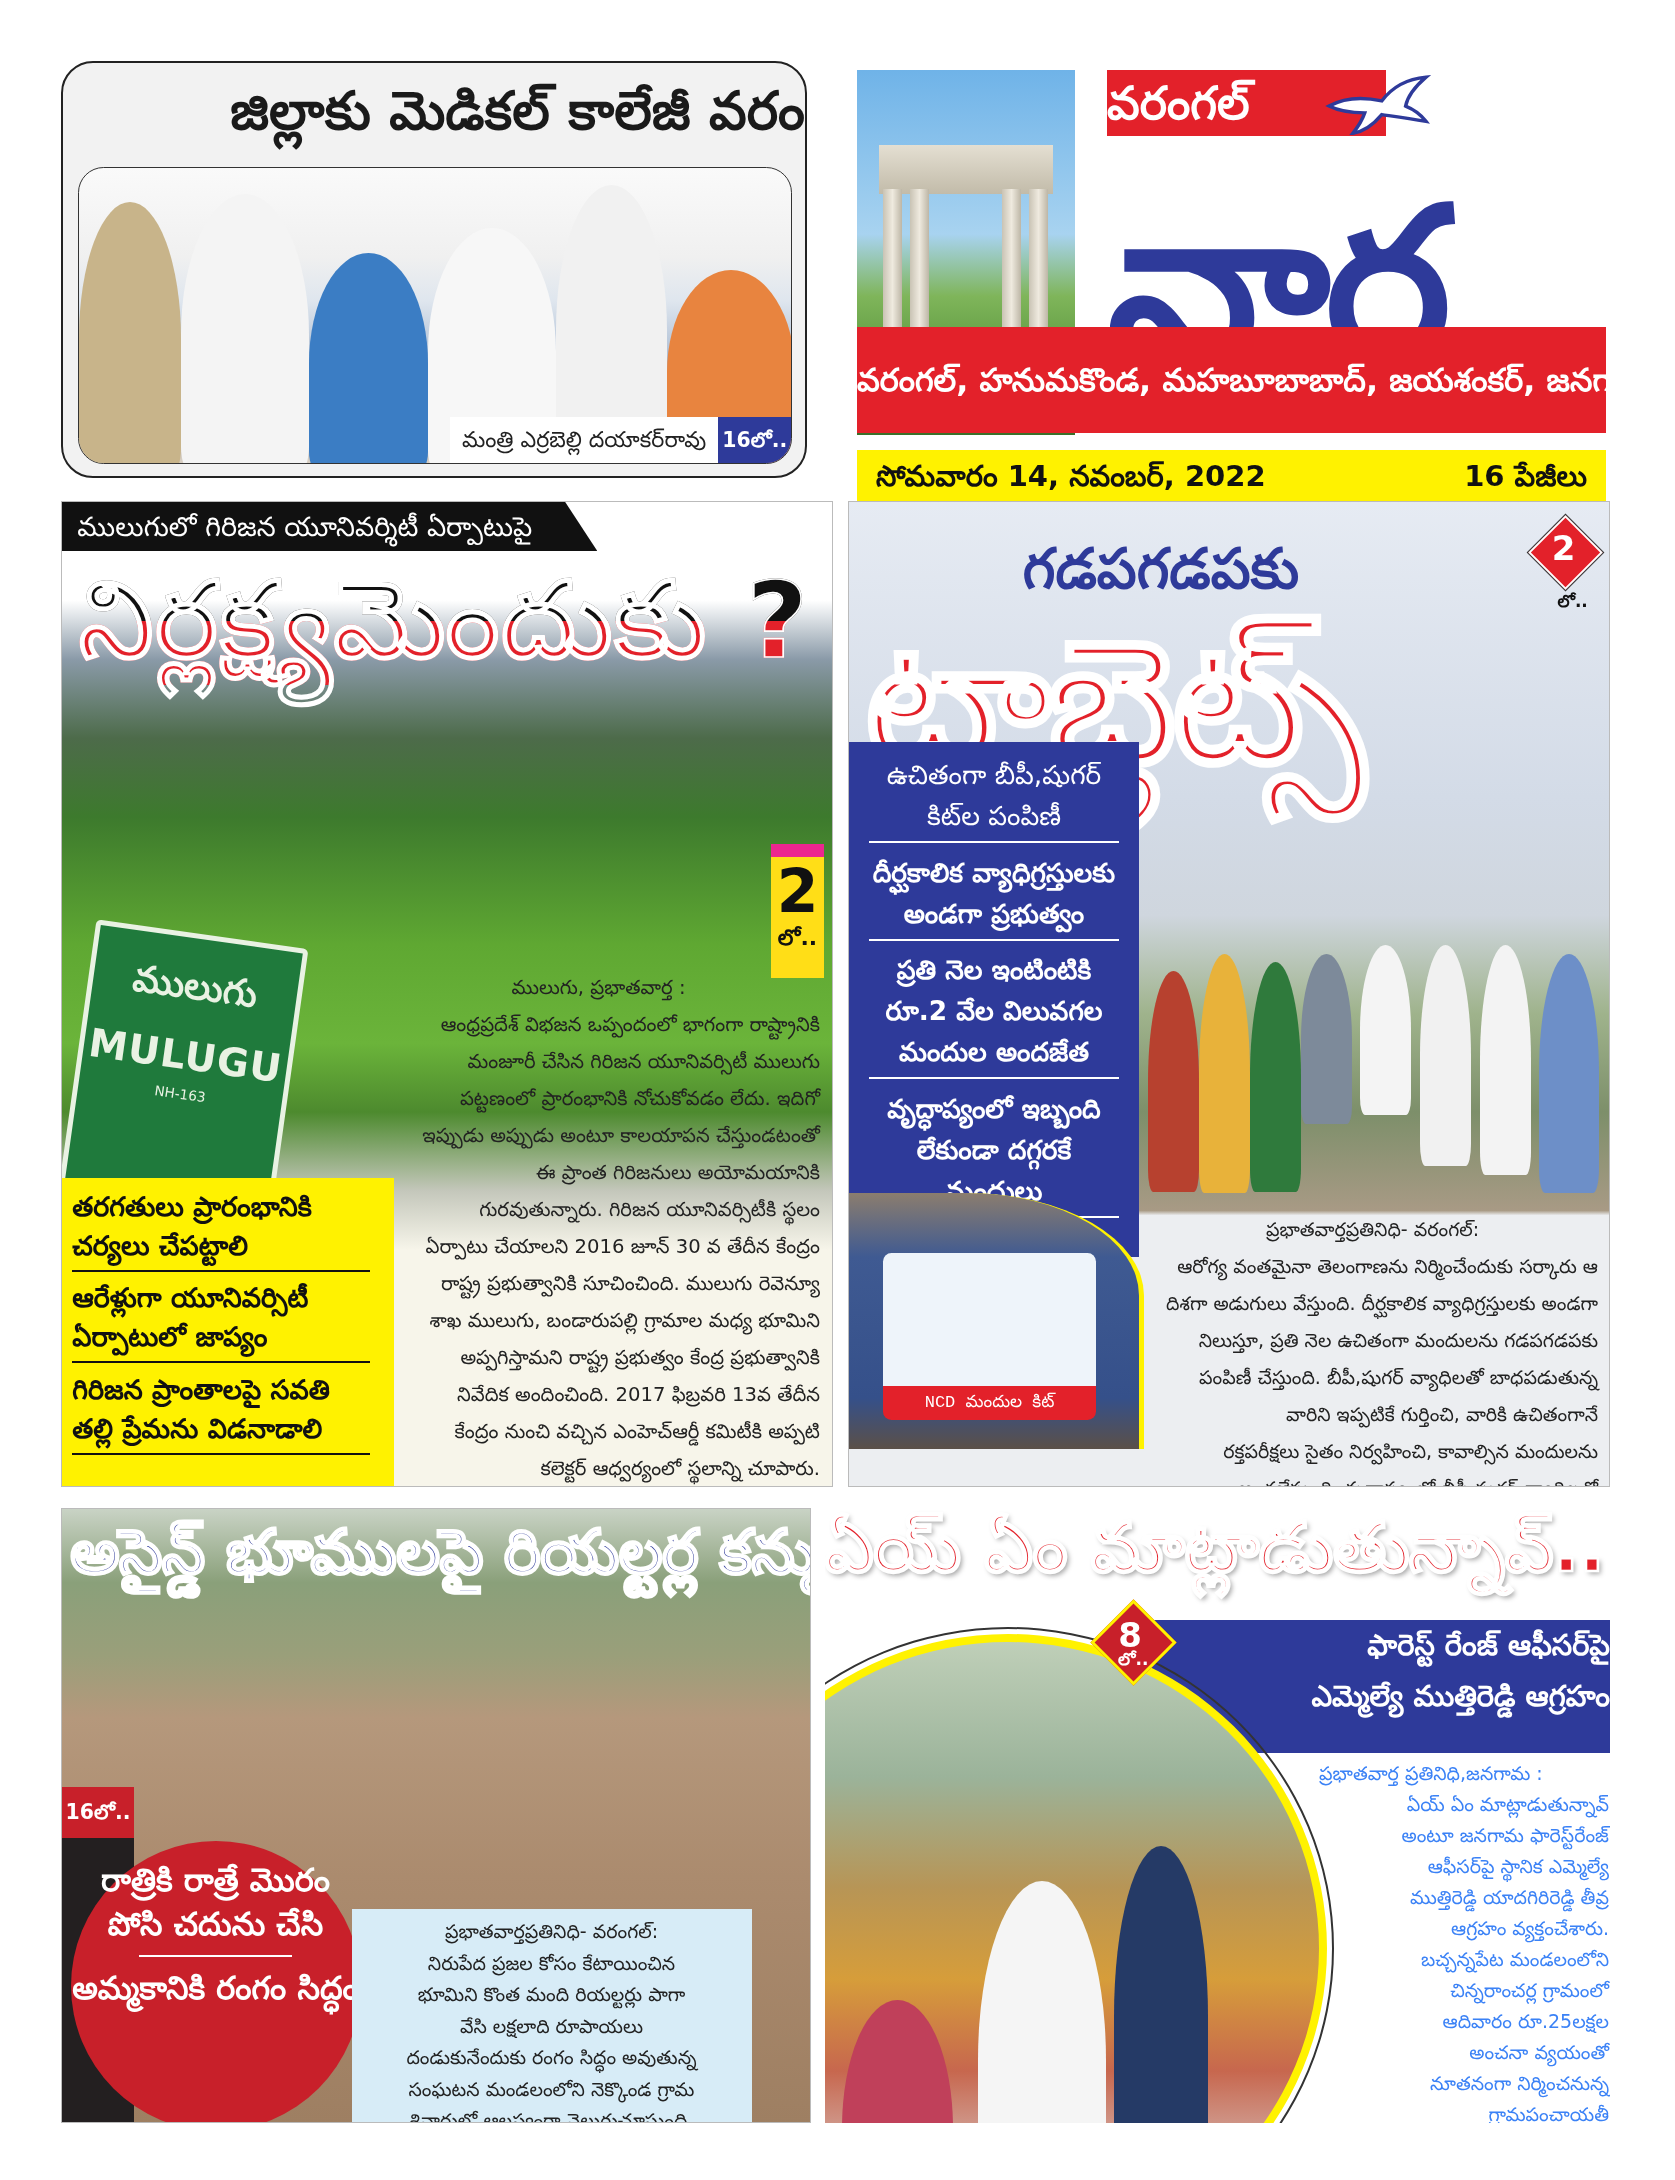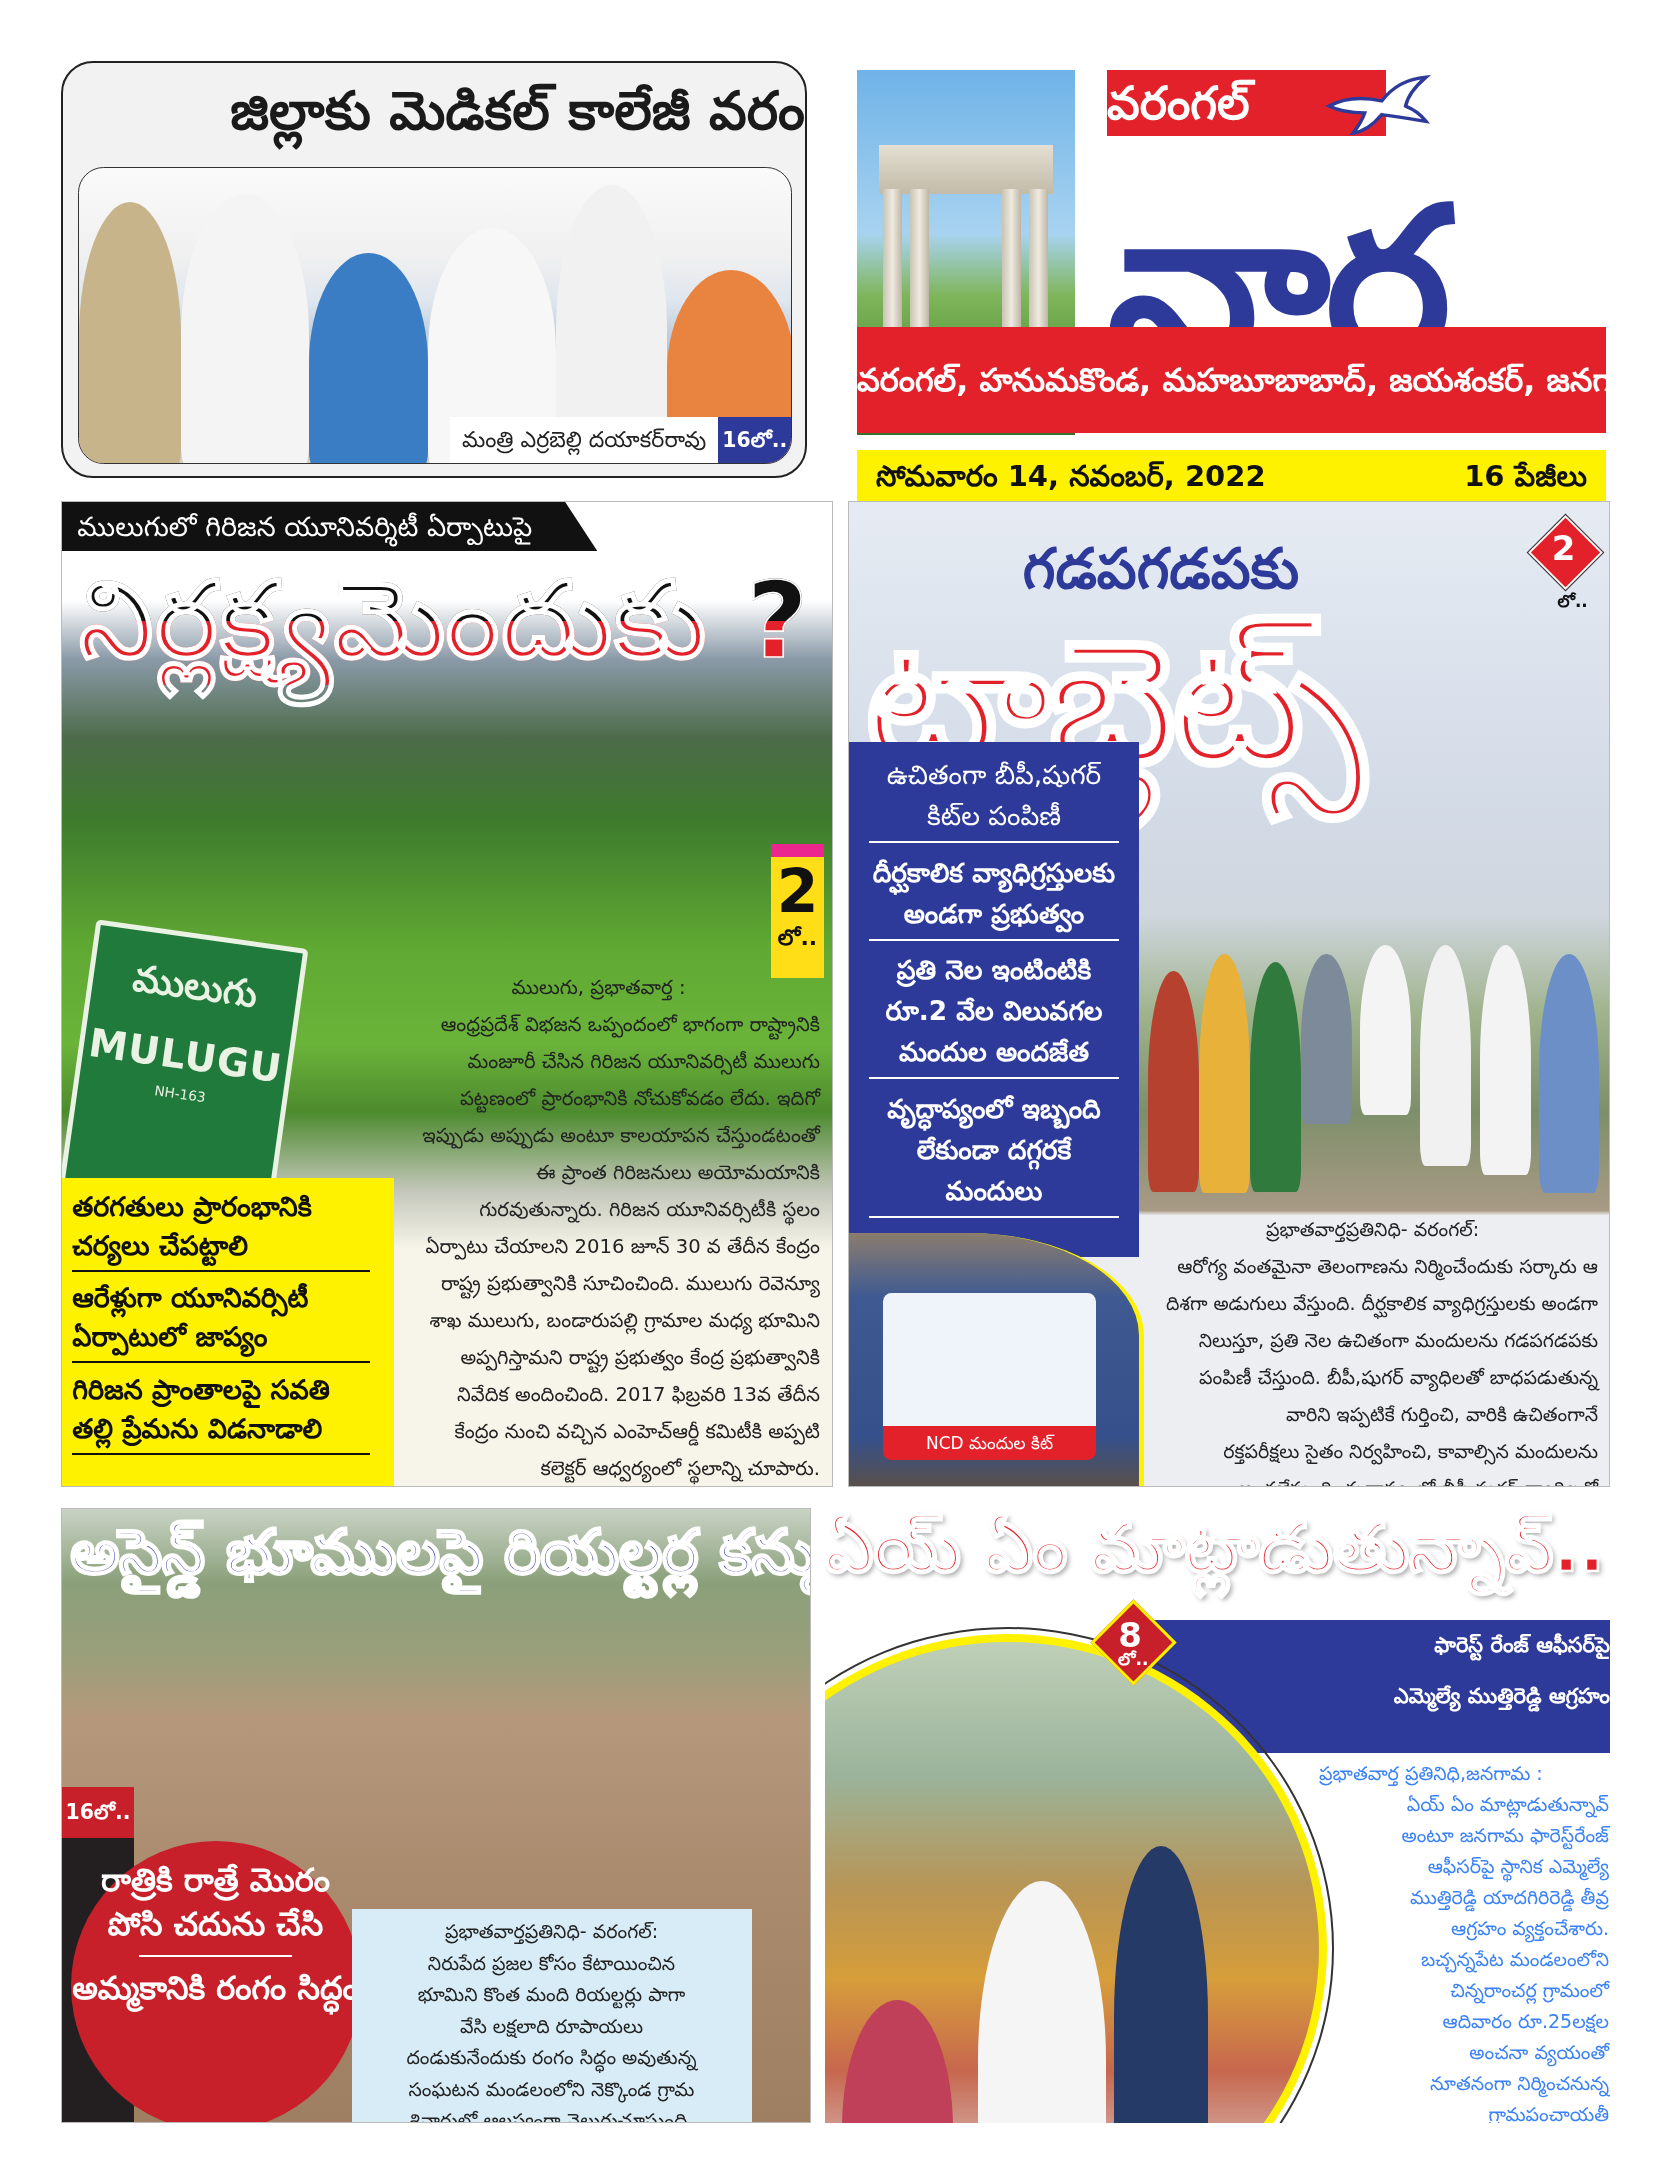--- a/index.html
+++ b/index.html
@@ -45,42 +45,42 @@
     background:linear-gradient(180deg,#e6ebf3 0%,#d3dbe7 30%,#cfd6de 42%,#9fb38c 52%,#7d8f6a 62%,#a89a85 72%,#eceef1 72.5%,#eceef1 100%);}
   #tablets .kicker{position:absolute;left:0;right:0;top:34px;text-align:center;font-size:56px;font-weight:bold;color:#2e3a9a;padding-right:136px;}
   #tablets .headline{position:absolute;left:17px;top:102px;font-size:170px;font-weight:bold;color:#e3212a;-webkit-text-stroke:4.3px #fff;line-height:196px;white-space:nowrap;letter-spacing:-3.4px;}
   #tablets .pagebadge{position:absolute;left:688px;top:19px;width:53px;height:85px;}
   #tablets .pagebadge .d{position:absolute;left:1.7px;top:5.1px;width:49px;height:49px;background:#e3212a;transform:rotate(45deg);border:2.6px solid #fff;outline:1.7px solid #333;}
   #tablets .pagebadge .n{position:absolute;left:0;top:6.8px;width:53px;text-align:center;font-size:34px;font-weight:bold;color:#fff;}
   #tablets .pagebadge .l{position:absolute;left:20.4px;top:70px;font-size:17px;font-weight:bold;}
   #tablets .bluebox{position:absolute;left:0;top:240px;width:290px;height:503px;background:#2e3a9a;color:#fff;text-align:center;padding-top:12px;}
   #tablets .bluebox .p{font-size:26.4px;font-weight:bold;line-height:41px;border-bottom:2.6px solid #fff;margin:0 20.4px 8.5px;padding-bottom:5.1px;}
   #tablets .bluebox .p.first{font-weight:normal;}
-  #tablets .kit{position:absolute;left:0;top:731px;width:290px;height:256px;background:linear-gradient(180deg,#8b7d6e 0%,#3f5a92 25%,#35508a 80%,#5b5048 100%);border-right:5.1px solid #fff200;border-radius:0 60% 0 0 / 0 40% 0 0;}
+  #tablets .kit{position:absolute;left:0;top:691px;width:290px;height:256px;background:linear-gradient(180deg,#8b7d6e 0%,#3f5a92 25%,#35508a 80%,#5b5048 100%);border-right:5.1px solid #fff200;border-radius:0 60% 0 0 / 0 40% 0 0;font-family:Liberation Mono, monospace;}
   #tablets .kit .label{position:absolute;left:34px;top:60px;width:213px;height:162px;background:#eef4fa;border-radius:8.5px;}
   #tablets .kit .labelbar{position:absolute;left:34px;top:193px;width:213px;height:34px;background:#e3212a;color:#fff;font-size:17px;line-height:34px;text-align:center;border-radius:0 0 8.5px 8.5px;}
   #tablets .photo{position:absolute;left:290px;top:375px;width:472px;height:327px;}
   #tablets .body{position:absolute;left:298px;top:709px;width:451px;font-size:19px;line-height:37px;text-align:right;color:#222;}
   #tablets .body .dl{text-align:center;display:block;}
   
   #assigned{left:61px;top:1508px;width:750px;height:615px;border:1.7px solid #bbb;overflow:hidden;
     background:linear-gradient(180deg,#c9d3c5 0%,#8aa07a 12%,#9a9f7a 24%,#b5987c 34%,#ab8b6e 60%,#9e7f62 100%);}
   #assigned .headline{position:absolute;left:8.5px;top:6.8px;font-size:61px;font-weight:bold;color:#2e3a9a;-webkit-text-stroke:2.6px #fff;white-space:nowrap;}
   #assigned .pageref{position:absolute;left:0;top:278px;width:72px;height:51px;background:#c8202a;color:#fff;font-size:20.4px;line-height:51px;font-weight:bold;text-align:center;}
   #assigned .darkstrip{position:absolute;left:0;top:329px;width:72px;height:286px;background:#231f20;}
   #assigned .circle{position:absolute;left:8.5px;top:332px;width:290px;height:290px;border-radius:50%;background:#c8202a;color:#fff;text-align:center;padding-top:17px;box-sizing:border-box;}
   #assigned .circle .p{font-size:32px;font-weight:bold;line-height:44px;}
   #assigned .circle .sep{width:153px;height:2.6px;background:#fff;margin:8.5px auto;}
   #assigned .textpanel{position:absolute;left:290px;top:400px;width:400px;height:215px;background:#d7ecf7;}
   #assigned .body{position:absolute;left:298px;top:407px;width:383px;font-size:19px;line-height:31.5px;text-align:center;color:#222;}
   
   #angry{left:825px;top:1508px;width:785px;height:615px;overflow:hidden;}
   #angry .headline{position:absolute;left:0;top:0;font-size:68px;font-weight:bold;color:#e3212a;-webkit-text-stroke:2.6px #fff;text-shadow:2.6px 2.6px 5.1px rgba(0,0,0,.35);white-space:nowrap;}
   #angry .subbox{position:absolute;left:315px;top:112px;width:470px;height:133px;background:#2e3a9a;color:#fff;text-align:right;padding-right:17px;}
-  #angry .subbox .p{font-size:21px;font-weight:bold;line-height:51px;display:block;}
+  #angry .subbox .p{font-size:29px;font-weight:bold;line-height:51px;display:block;}
   #angry .photo{position:absolute;left:-136px;top:126px;width:622px;height:613px;border-radius:50%;border:8.5px solid #fff200;outline:2.6px solid #333;outline-offset:5.1px;overflow:hidden;
     background:linear-gradient(180deg,#bfcfb8 0%,#9bb39a 22%,#b79556 40%,#d69d3a 55%,#c7674e 70%,#d7c6c4 88%,#c36a8a 100%);}
   #angry .badge{position:absolute;left:271px;top:95px;width:68px;height:92px;}
   #angry .badge .d{position:absolute;left:6.8px;top:8.5px;width:55px;height:55px;background:#c8202a;transform:rotate(45deg);border:3.4px solid #fff200;}
   #angry .badge .n{position:absolute;left:0;top:12px;width:68px;text-align:center;font-size:34px;font-weight:bold;color:#fff;}
   #angry .badge .l{position:absolute;left:22px;top:46px;font-size:17px;font-weight:bold;color:#fff;}
   #angry .body{position:absolute;left:494px;top:250px;width:290px;font-size:19px;line-height:31px;text-align:right;color:#3b82f6;}
 </style>
 </head>
 <body>

